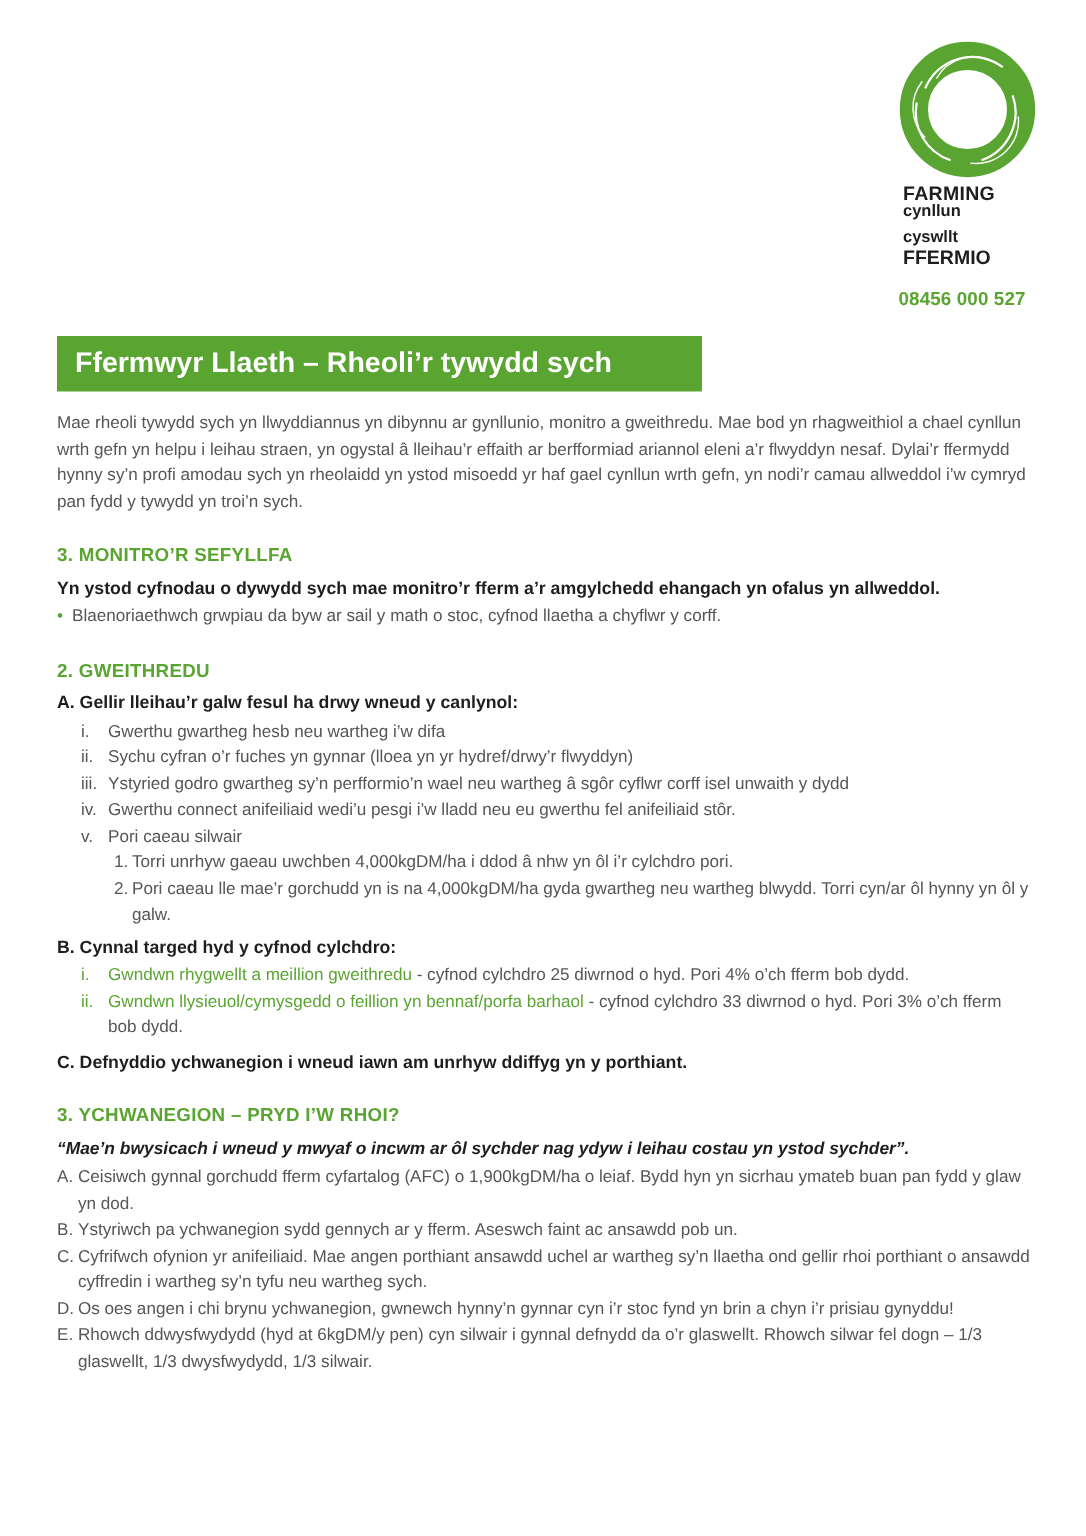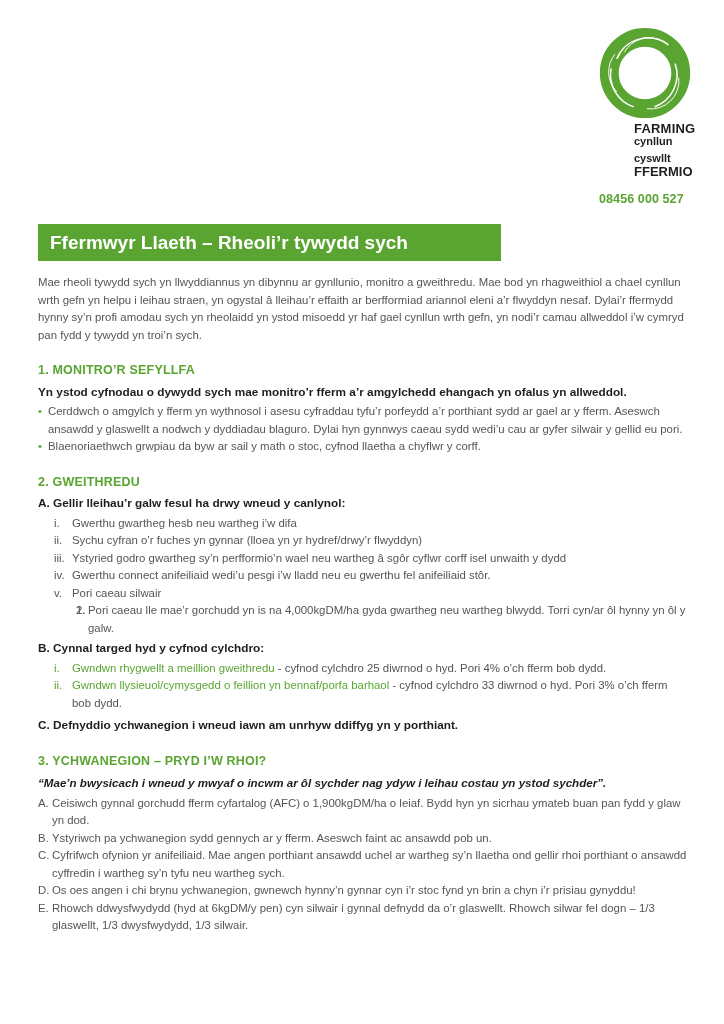--- a/index.html
+++ b/index.html
@@ -1,27 +1,27 @@
 <!DOCTYPE html>
 <html><head>
   <meta charset="utf-8">
   <style>
     * { margin: 0; padding: 0; box-sizing: border-box; }
     html, body { width: 724px; height: 1024px; background: #ffffff; overflow: hidden; }
     body { position: relative; font-family: "Liberation Sans", "DejaVu Sans", sans-serif; color: #4a4a4a; }
 
     .logo { position: absolute; left: 598px; top: 26px; width: 94px; height: 94px; }
-    .brand { position: absolute; left: 634px; top: 122px; font-weight: bold; color: #1e1e1e; line-height: 1; }
+    .brand { position: absolute; left: 602px; top: 122px; font-weight: bold; color: #1e1e1e; line-height: 1; }
     .brand .big { font-size: 13px; letter-spacing: 0.2px; display: block; }
     .brand .small { font-size: 11px; font-weight: bold; display: block; margin-top: 1px; }
     .brand .small2 { font-size: 11px; font-weight: bold; display: block; margin-top: 6px; }
     .brand .big2 { font-size: 13px; display: block; margin-top: 1px; }
     .phone { position: absolute; left: 599px; top: 192px; font-size: 12.5px; font-weight: bold; color: #5aa531; letter-spacing: 0.1px; }
 
-    .title-bar { position: absolute; left: 38px; top: 224px; width: 463px; height: 37px; background: #5aa531; color: #fff; font-size: 19px; font-weight: bold; padding-left: 12px; line-height: 37px; white-space: nowrap; }
+    .title-bar { position: absolute; left: 38px; top: 224px; width: 430px; height: 37px; background: #5aa531; color: #fff; font-size: 19px; font-weight: bold; padding-left: 12px; line-height: 37px; white-space: nowrap; }
 
     .content { position: absolute; left: 38px; top: 274px; width: 650px; font-size: 11.4px; line-height: 17.5px; }
     .para { color: #555; text-align: left; }
     .sec-head { color: #5aa531; font-weight: bold; font-size: 12.5px; margin-top: 18px; margin-bottom: 4px; letter-spacing: 0.2px; }
     .lead { color: #1e1e1e; font-weight: bold; font-size: 11.8px; margin-bottom: 2px; }
     .bullets { list-style: none; }
     .bullets li { position: relative; padding-left: 10px; color: #555; }
     .bullets li::before { content: "•"; position: absolute; left: 0; color: #5aa531; }
     .roman { list-style: none; padding-left: 16px; }
     .roman li { position: relative; padding-left: 18px; color: #555; }
@@ -55,38 +55,37 @@
   <span class="small2">cyswllt</span>
   <span class="big2">FFERMIO</span>
 </div>
 <div class="phone">08456 000 527</div>
 
 <div class="title-bar">Ffermwyr Llaeth – Rheoli’r tywydd sych</div>
 
 <div class="content">
   <p class="para">Mae rheoli tywydd sych yn llwyddiannus yn dibynnu ar gynllunio, monitro a gweithredu. Mae bod yn rhagweithiol a chael cynllun wrth gefn yn helpu i leihau straen, yn ogystal â lleihau’r effaith ar berfformiad ariannol eleni a’r flwyddyn nesaf. Dylai’r ffermydd hynny sy’n profi amodau sych yn rheolaidd yn ystod misoedd yr haf gael cynllun wrth gefn, yn nodi’r camau allweddol i’w cymryd pan fydd y tywydd yn troi’n sych.</p>
 
-  <div class="sec-head">1. MONITRO’R SEFYLLFA</div>
+  <div class="sec-head">3. MONITRO’R SEFYLLFA</div>
   <div class="lead">Yn ystod cyfnodau o dywydd sych mae monitro’r fferm a’r amgylchedd ehangach yn ofalus yn allweddol.</div>
   <ul class="bullets">
-    <li>Cerddwch o amgylch y fferm yn wythnosol i asesu cyfraddau tyfu’r porfeydd a’r porthiant sydd ar gael ar y fferm. Aseswch ansawdd y glaswellt a nodwch y dyddiadau blaguro. Dylai hyn gynnwys caeau sydd wedi’u cau ar gyfer silwair y gellid eu pori.</li>
     <li>Blaenoriaethwch grwpiau da byw ar sail y math o stoc, cyfnod llaetha a chyflwr y corff.</li>
   </ul>
 
   <div class="sec-head">2. GWEITHREDU</div>
   <div class="lead">A. Gellir lleihau’r galw fesul ha drwy wneud y canlynol:</div>
   <ul class="roman">
     <li><span class="num">i.</span><span>Gwerthu gwartheg hesb neu wartheg i’w difa</span></li>
     <li><span class="num">ii.</span><span>Sychu cyfran o’r fuches yn gynnar (lloea yn yr hydref/drwy’r flwyddyn)</span></li>
     <li><span class="num">iii.</span><span>Ystyried godro gwartheg sy’n perfformio’n wael neu wartheg â sgôr cyflwr corff isel unwaith y dydd</span></li>
     <li><span class="num">iv.</span><span>Gwerthu connect anifeiliaid wedi’u pesgi i’w lladd neu eu gwerthu fel anifeiliaid stôr.</span></li>
     <li><span class="num">v.</span><span>Pori caeau silwair</span></li>
   </ul>
   <ul class="numbered">
-    <li><span class="num">1.</span></li>
+    <li><span class="num">1.</span><span>Torri unrhyw gaeau uwchben 4,000kgDM/ha i ddod â nhw yn ôl i’r cylchdro pori.</span></li>
     <li><span class="num">2.</span><span>Pori caeau lle mae’r gorchudd yn is na 4,000kgDM/ha gyda gwartheg neu wartheg blwydd. Torri cyn/ar ôl hynny yn ôl y galw.</span></li>
   </ul>
   <div class="lead subhead">B. Cynnal targed hyd y cyfnod cylchdro:</div>
   <ul class="roman">
     <li><span class="num green">i.</span><span class="green">Gwndwn rhygwellt a meillion gweithredu</span><span> - cyfnod cylchdro 25 diwrnod o hyd. Pori 4% o’ch fferm bob dydd.</span></li>
     <li><span class="num green">ii.</span><span class="green">Gwndwn llysieuol/cymysgedd o feillion yn bennaf/porfa barhaol</span><span> - cyfnod cylchdro 33 diwrnod o hyd. Pori 3% o’ch fferm bob dydd.</span></li>
   </ul>
   <div class="lead subhead" style="margin-top:5px">C. Defnyddio ychwanegion i wneud iawn am unrhyw ddiffyg yn y porthiant.</div>
 
   <div class="sec-head">3. YCHWANEGION – PRYD I’W RHOI?</div>

